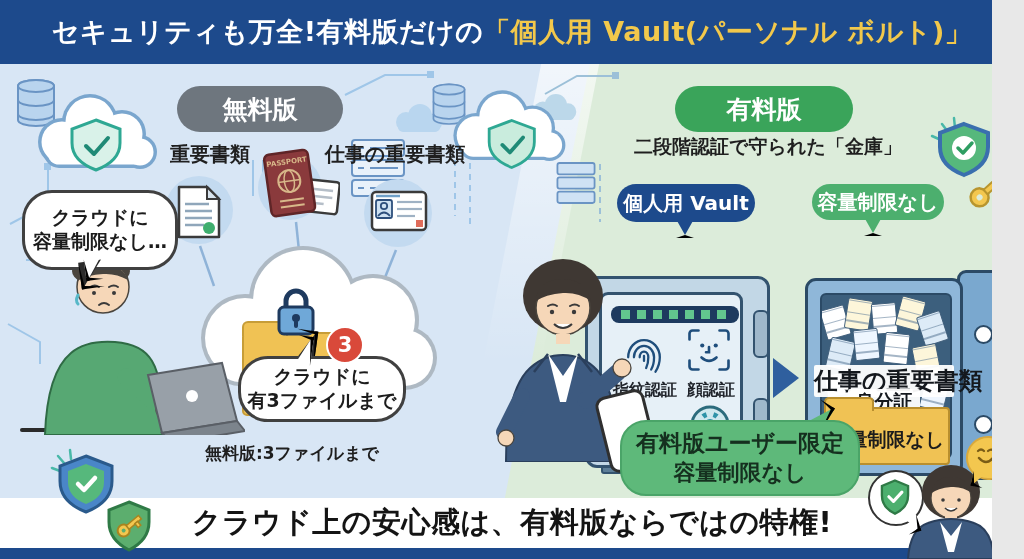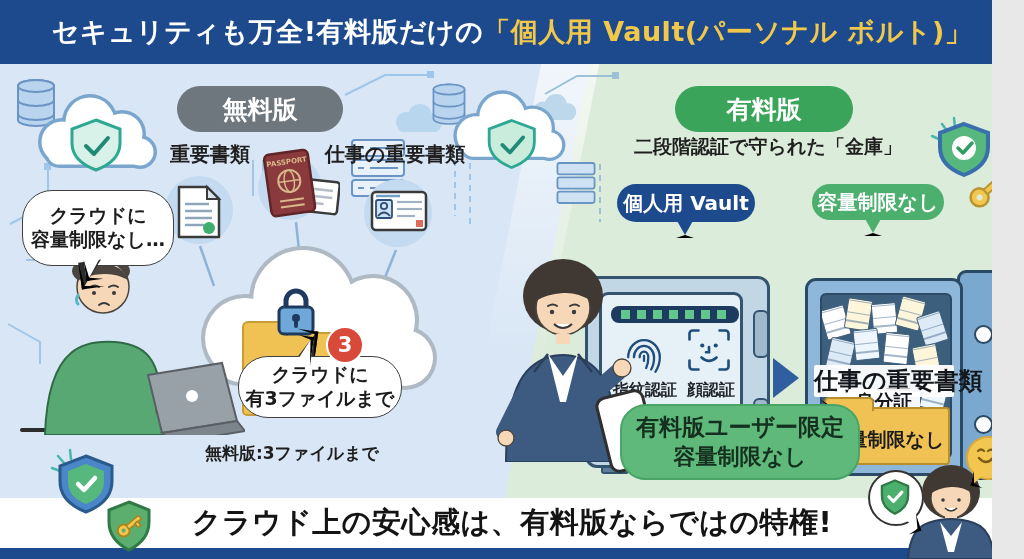--- a/index.html
+++ b/index.html
@@ -16,21 +16,21 @@
   .bg-left{position:absolute;inset:0;background:#d8e6f5;}
   .bg-right{position:absolute;inset:0;background:#dcecda;
             clip-path:polygon(57.6% 0,100% 0,100% 100%,49.3% 100%);}
   .light-stripe{position:absolute;left:512px;top:0;width:58px;height:300px;
     transform:skewX(-11deg);background:linear-gradient(to bottom,rgba(255,255,255,.65),rgba(255,255,255,0));}
   
   .pill{position:absolute;display:flex;align-items:center;justify-content:center;
         color:#fff;font-weight:800;border-radius:24px;white-space:nowrap;z-index:4;}
   .tag{position:absolute;display:flex;align-items:center;justify-content:center;
        color:#fff;font-weight:700;border-radius:19px;white-space:nowrap;z-index:6;}
-  .speech{position:absolute;background:#fff;border:1px solid #404040;border-radius:30px;
+  .speech{position:absolute;background:#fff;border:3px solid #404040;border-radius:30px;
           display:flex;flex-direction:column;align-items:center;justify-content:center;
           font-weight:800;color:#1c1c1c;line-height:1.25;z-index:5;text-align:center;}
   .tail{position:absolute;width:0;height:0;border-style:solid;z-index:5;}
   .label{position:absolute;font-weight:800;color:#1f1f1f;white-space:nowrap;z-index:4;text-align:center;}
   .circle{position:absolute;border-radius:50%;background:#c3daf0;z-index:2;}
   
   .safe-closed{position:absolute;left:585px;top:212px;width:185px;height:198px;z-index:4;}
   .sc-body{position:absolute;left:0;top:0;width:179px;height:186px;background:#c2d7e6;
            border:3px solid #33536f;border-radius:12px;}
   .sc-panel{position:absolute;left:14px;top:16px;width:138px;height:152px;background:#e6f0f7;
@@ -451,21 +451,21 @@
       <polygon points="60,104 75,126 90,104 78,152 72,152" fill="#ffffff"></polygon>
       <path d="M60,104 l-14,18 M90,104 l14,18" stroke="#2a3f5c" stroke-width="2.5" fill="none"></path>
       <line x1="98" y1="150" x2="130" y2="122" stroke="#3d5a80" stroke-width="17" stroke-linecap="round"></line>
       <circle cx="134" cy="118" r="9" fill="#f6d7b8" stroke="#4a453e" stroke-width="1.3"></circle>
       <line x1="34" y1="146" x2="16" y2="182" stroke="#3d5a80" stroke-width="16" stroke-linecap="round"></line>
       <circle cx="18" cy="188" r="8" fill="#f6d7b8" stroke="#4a453e" stroke-width="1.3"></circle>
     </svg>
     <div class="phone"></div>
 
     <div class="tail" style="left:812px;top:338px;border-bottom:24px solid #5eb97a;border-left:14px solid transparent;transform:rotate(32deg);"></div>
-    <div class="abs" style="left:620px;top:340px;width:236px;height:72px;background:#5eb97a;border:2px solid #4aa468;border-radius:26px;
+    <div class="abs" style="left:620px;top:356px;width:236px;height:72px;background:#5eb97a;border:2px solid #4aa468;border-radius:26px;
                 display:flex;flex-direction:column;align-items:center;justify-content:center;z-index:6;
                 font-weight:800;color:#15301f;line-height:1.3;text-align:center;">
       <span style="font-size:23px;">有料版ユーザー限定</span>
       <span style="font-size:22px;">容量制限なし</span>
     </div>
   </div>
 
   <div class="footer">
     <div class="footer-text">クラウド上の安心感は、有料版ならではの特権!</div>
   </div>

